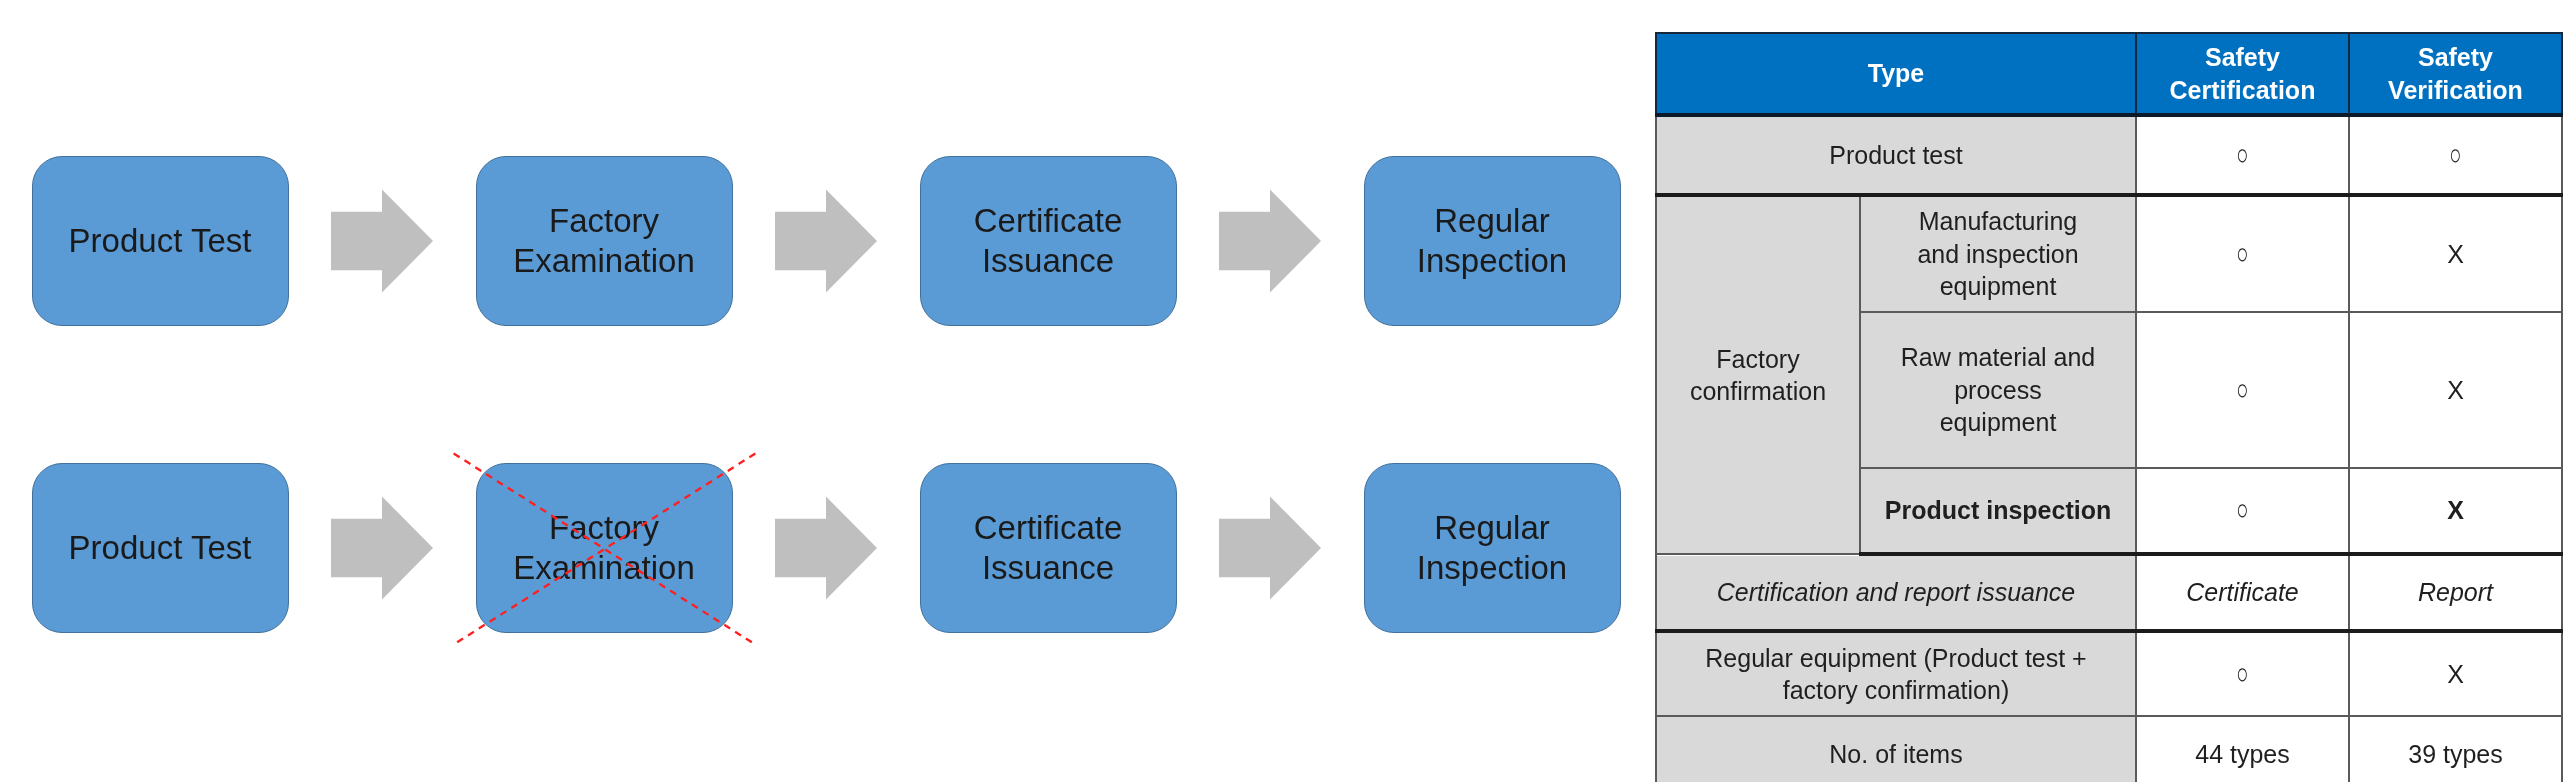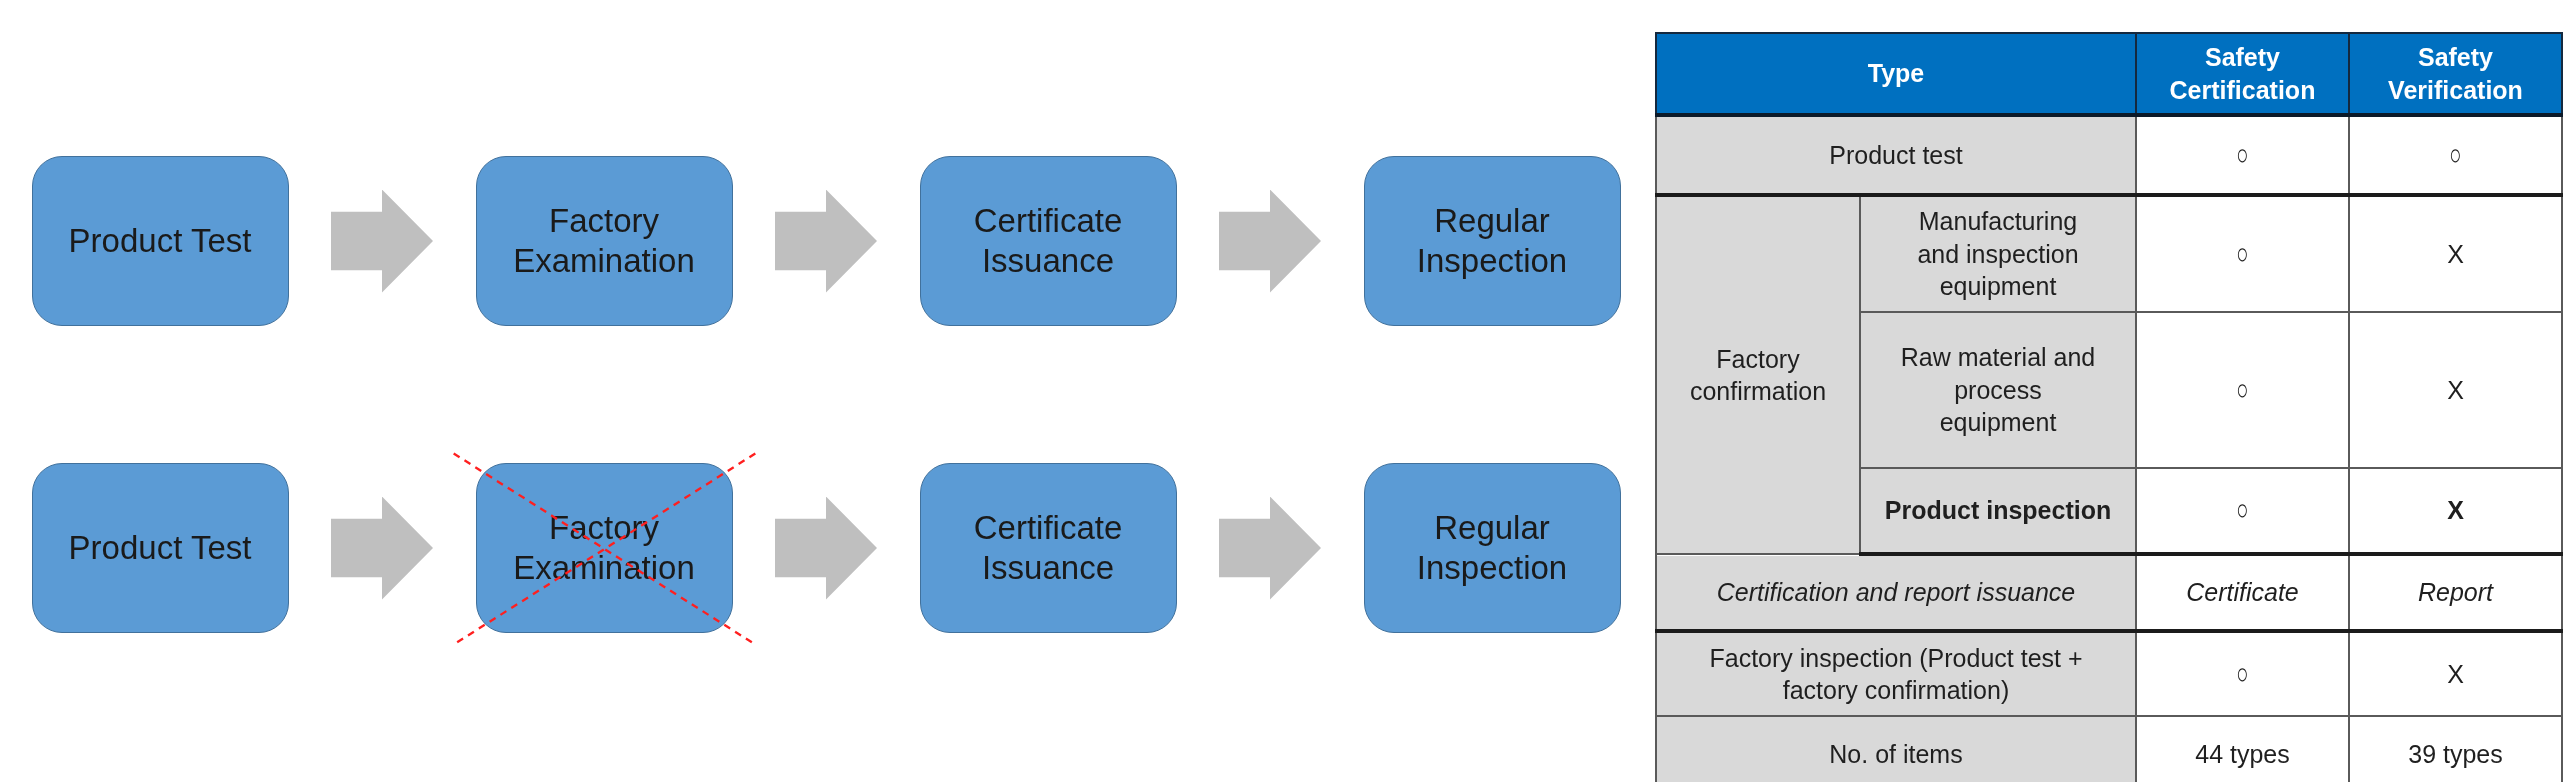--- a/index.html
+++ b/index.html
@@ -195,21 +195,21 @@
         <td class="gray">Product inspection</td>
         <td class="white"><span class="circ">○</span></td>
         <td class="white">X</td>
       </tr>
       <tr class="h6 bdark">
         <td colspan="2" class="gray">Certification and report issuance</td>
         <td class="white">Certificate</td>
         <td class="white">Report</td>
       </tr>
       <tr class="h7">
-        <td colspan="2" class="gray">Factory inspection (Product test +
+        <td colspan="2" class="gray">Regular equipment (Product test +
 factory confirmation)</td>
         <td class="white"><span class="circ">○</span></td>
         <td class="white">X</td>
       </tr>
       <tr class="h8">
         <td colspan="2" class="gray">No. of items</td>
         <td class="white">44 types</td>
         <td class="white">39 types</td>
       </tr>
     </tbody>

